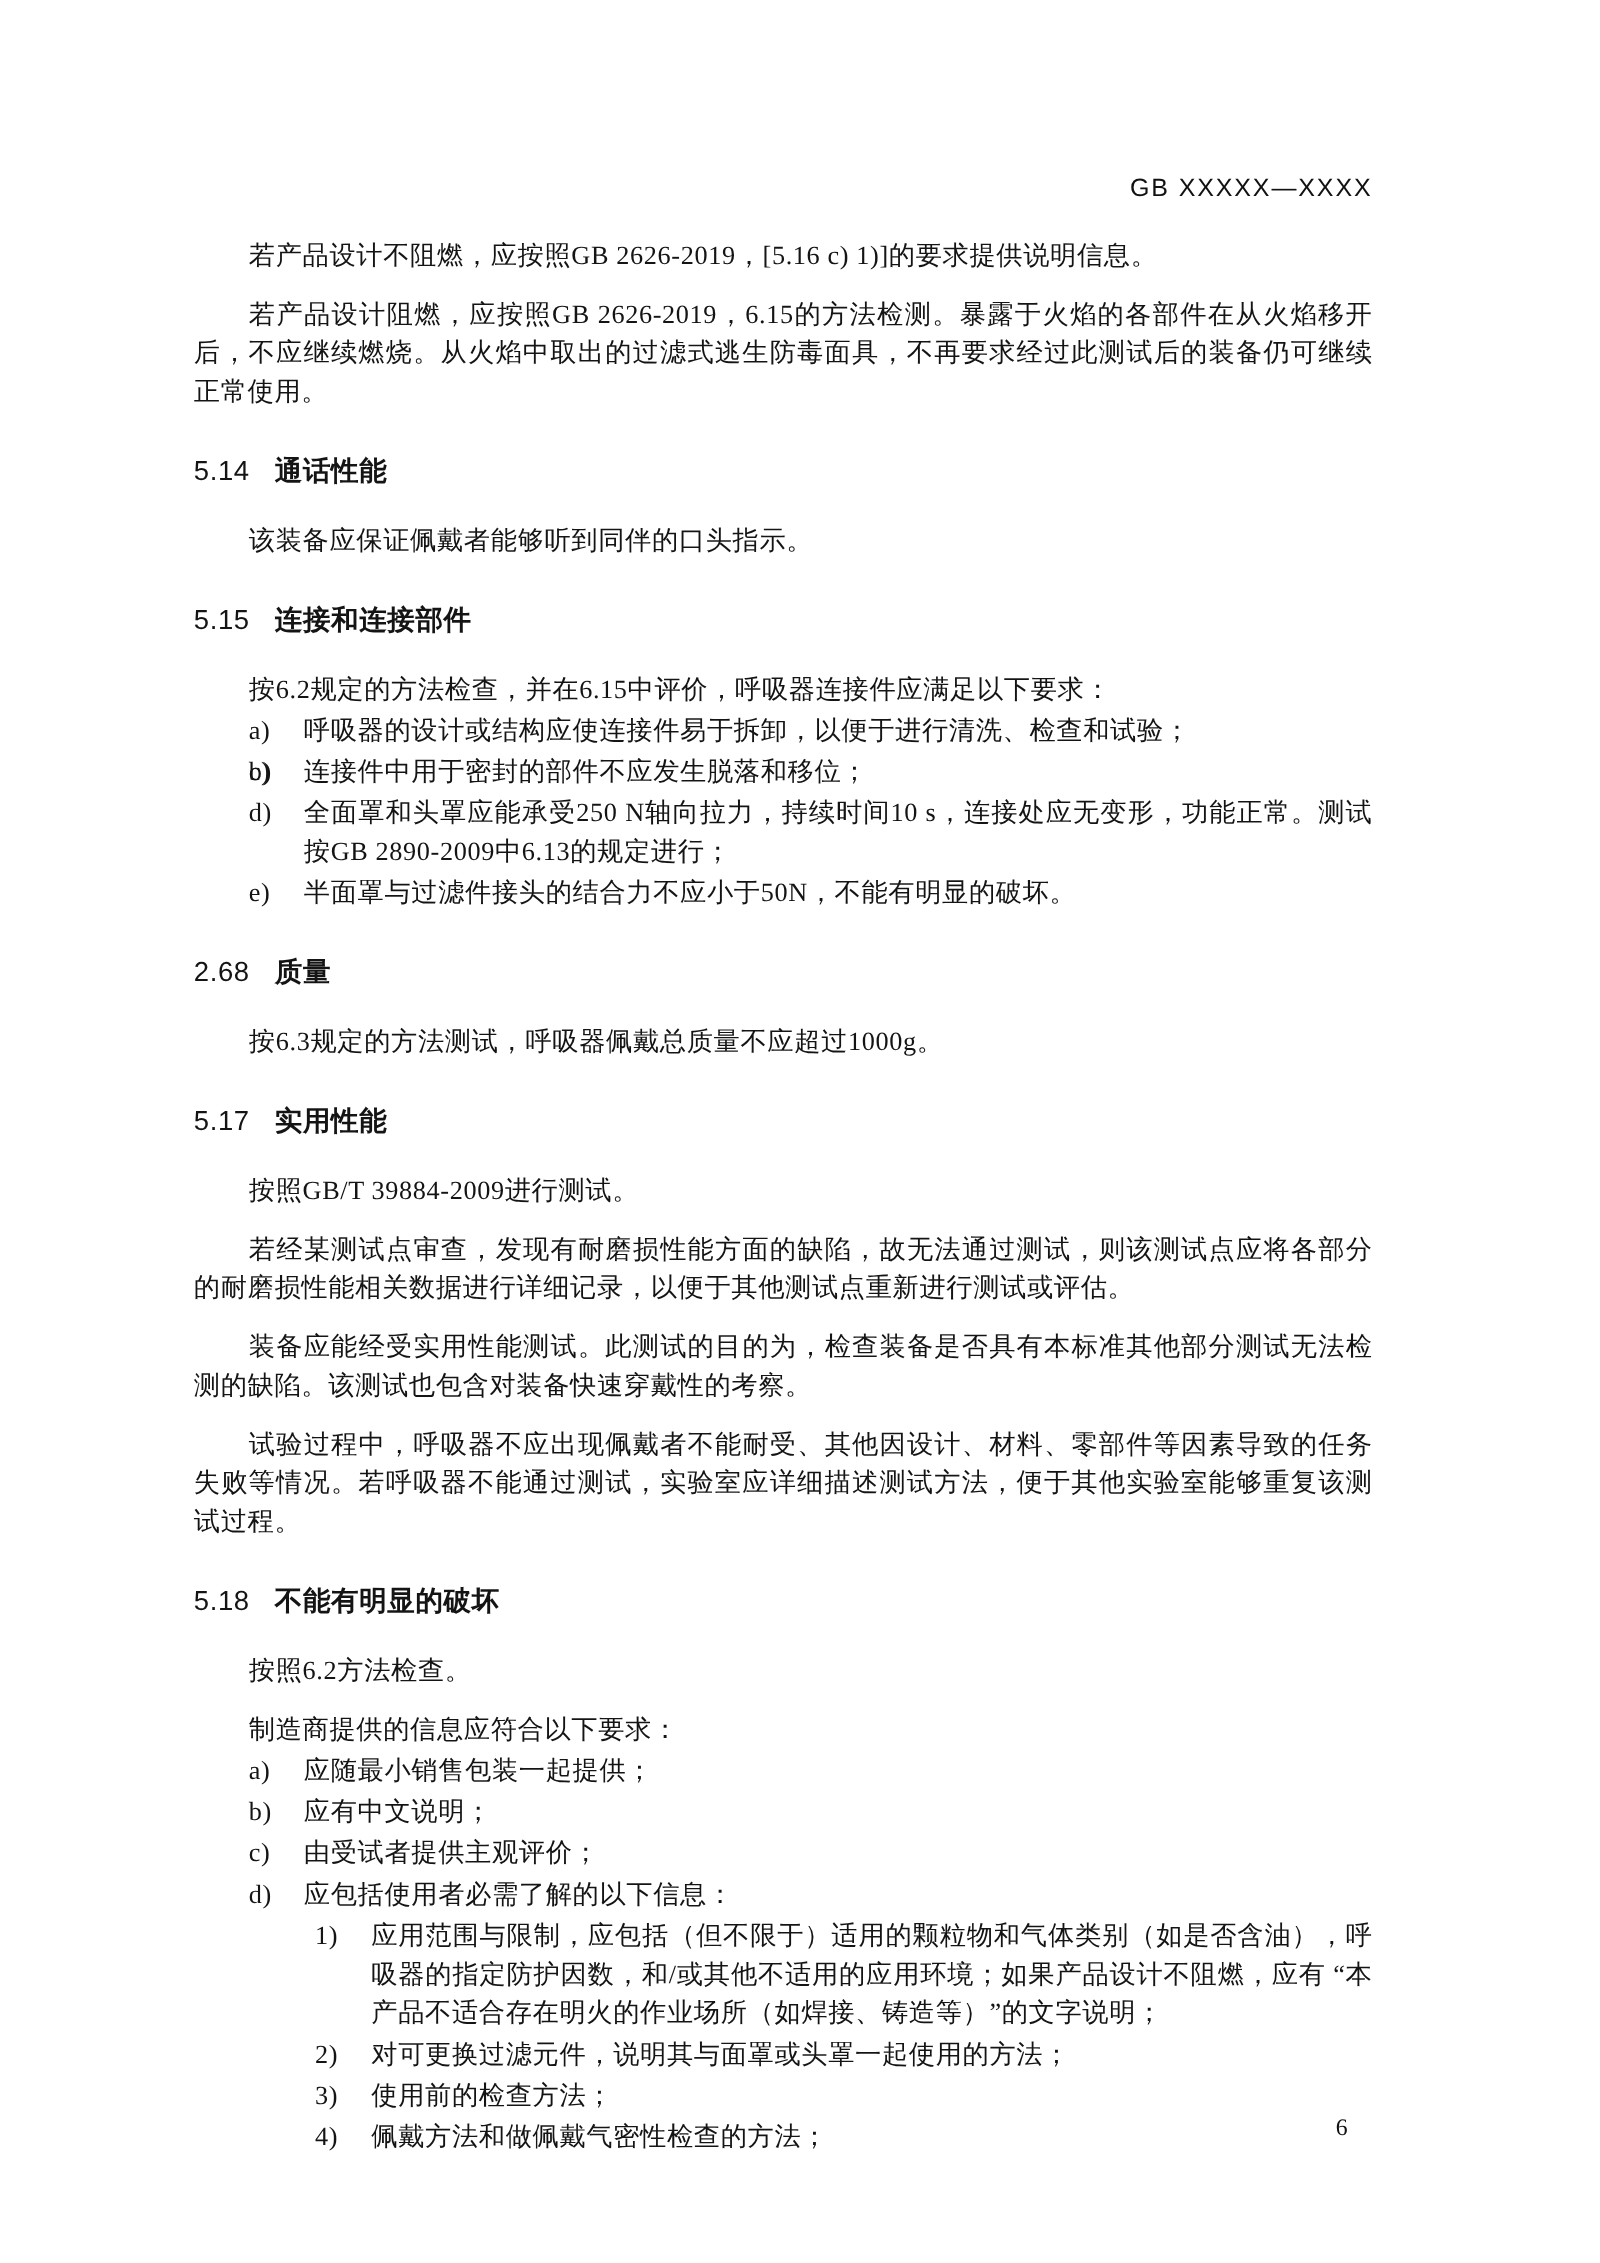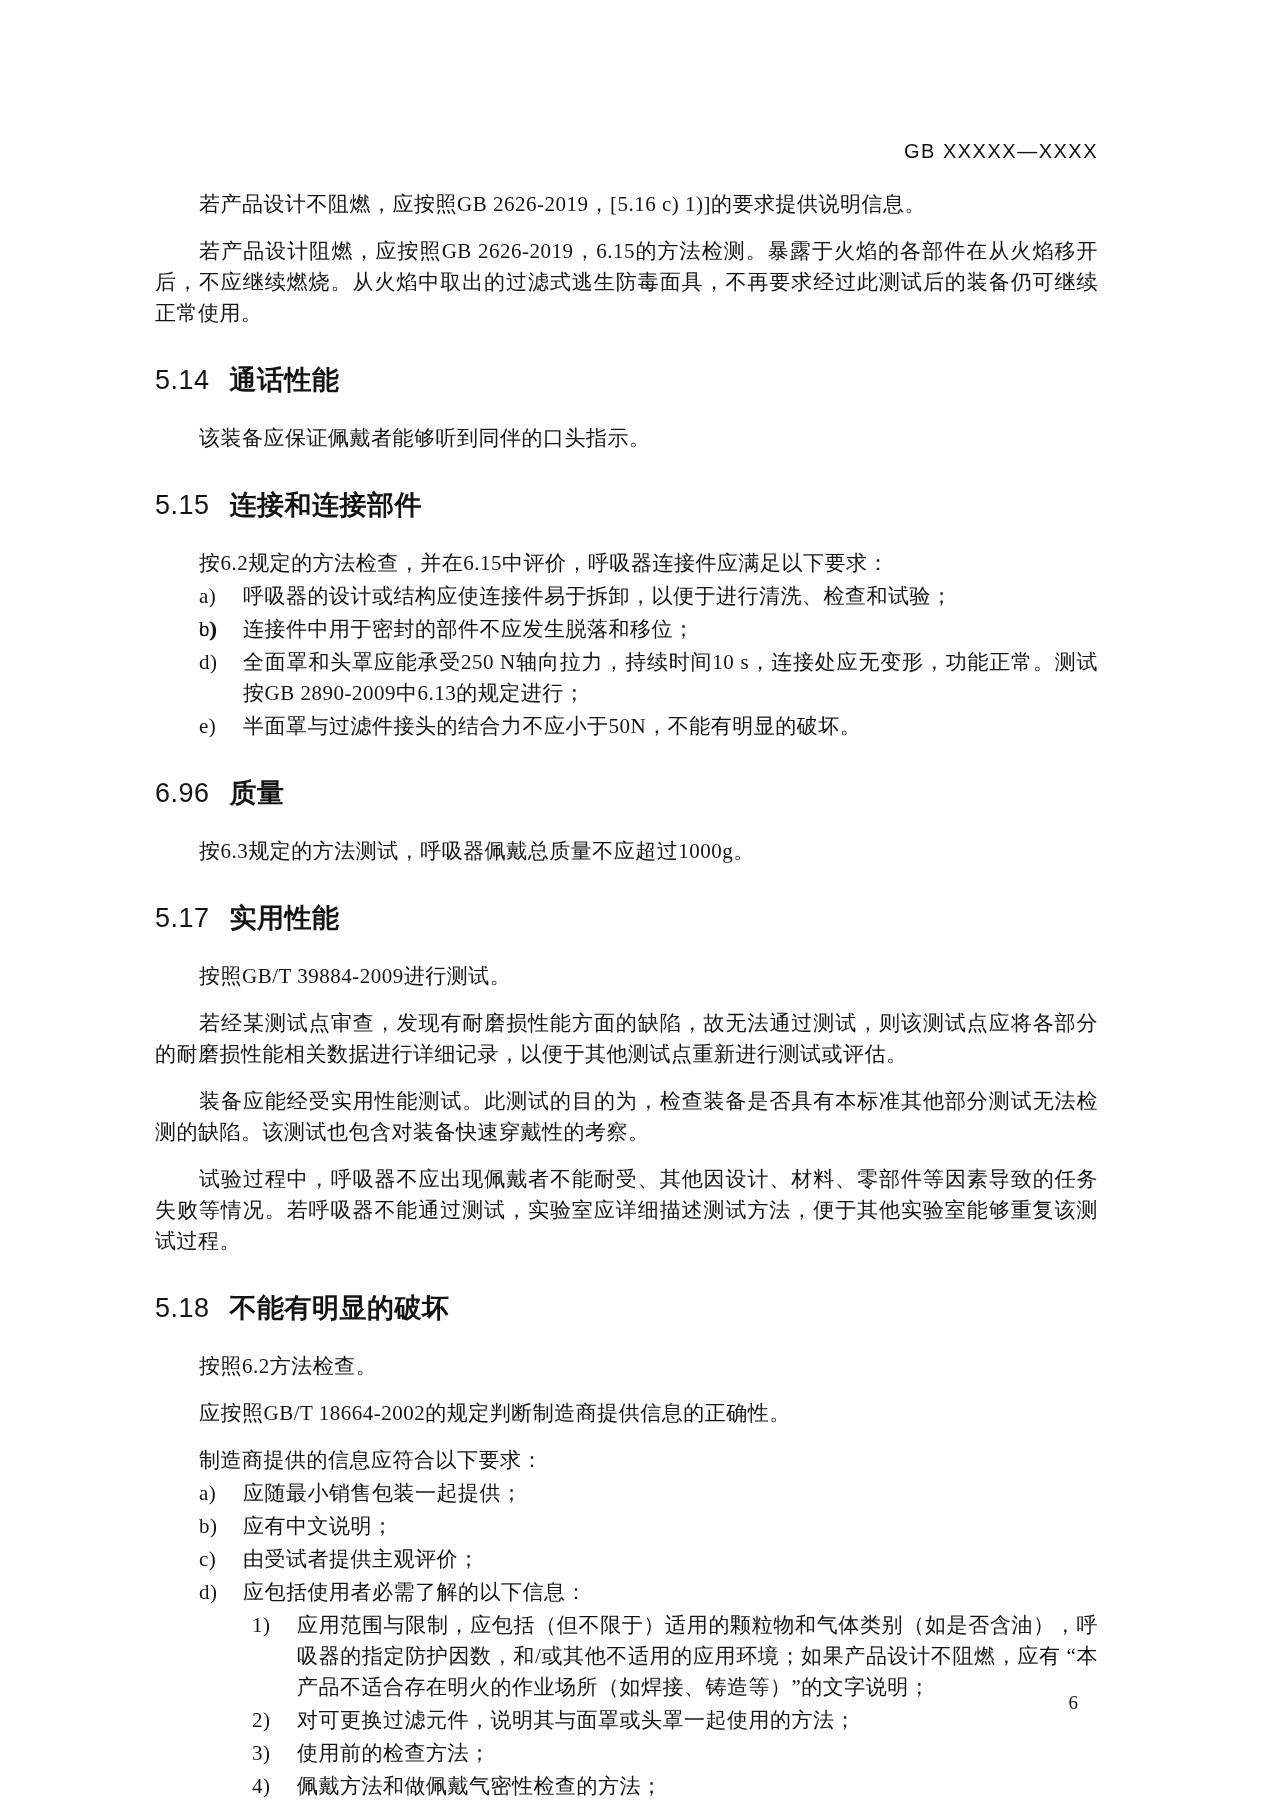--- a/index.html
+++ b/index.html
@@ -30,21 +30,21 @@
   .para{
     font-size:21px;
     line-height:31px;
     letter-spacing:0.5px;
     text-indent:2.1em;
     text-align:justify;
     margin-top:16px;
   }
   .heading{
     font-family:"Liberation Sans","DejaVu Sans",sans-serif;
-    font-size:27px;
+    font-size:22px;
     margin:33px 0 25px 0;
     letter-spacing:0.5px;
   }
   .h-num{margin-right:20px;font-weight:400;}
   .h-title{font-weight:700;}
   .list-item{
     position:relative;
     padding-left:88px;
     font-size:21px;
     line-height:31px;
@@ -85,30 +85,29 @@
         <div class="para">若产品设计阻燃，应按照GB 2626-2019，6.15的方法检测。暴露于火焰的各部件在从火焰移开后，不应继续燃烧。从火焰中取出的过滤式逃生防毒面具，不再要求经过此测试后的装备仍可继续正常使用。</div>
         <div class="heading"><span class="h-num">5.14</span><span class="h-title">通话性能</span></div>
         <div class="para">该装备应保证佩戴者能够听到同伴的口头指示。</div>
         <div class="heading"><span class="h-num">5.15</span><span class="h-title">连接和连接部件</span></div>
         <div class="para">按6.2规定的方法检查，并在6.15中评价，呼吸器连接件应满足以下要求：</div>
         <div class="list-item"><span class="li-label">a)</span><span class="li-text">呼吸器的设计或结构应使连接件易于拆卸，以便于进行清洗、检查和试验；</span></div>
         <div class="list-item"><span class="li-label">b)</span></div>
         <div class="list-item"><span class="li-label">c)</span><span class="li-text">连接件中用于密封的部件不应发生脱落和移位；</span></div>
         <div class="list-item"><span class="li-label">d)</span><span class="li-text">全面罩和头罩应能承受250 N轴向拉力，持续时间10 s，连接处应无变形，功能正常。测试按GB 2890-2009中6.13的规定进行；</span></div>
         <div class="list-item"><span class="li-label">e)</span><span class="li-text">半面罩与过滤件接头的结合力不应小于50N，不能有明显的破坏。</span></div>
-        <div class="heading"><span class="h-num">6.96</span><span class="h-title">质量</span></div>
+        <div class="heading"><span class="h-num">2.68</span><span class="h-title">质量</span></div>
         <div class="para">按6.3规定的方法测试，呼吸器佩戴总质量不应超过1000g。</div>
         <div class="heading"><span class="h-num">5.17</span><span class="h-title">实用性能</span></div>
         <div class="para">按照GB/T 39884-2009进行测试。</div>
         <div class="para">若经某测试点审查，发现有耐磨损性能方面的缺陷，故无法通过测试，则该测试点应将各部分的耐磨损性能相关数据进行详细记录，以便于其他测试点重新进行测试或评估。</div>
         <div class="para">装备应能经受实用性能测试。此测试的目的为，检查装备是否具有本标准其他部分测试无法检测的缺陷。该测试也包含对装备快速穿戴性的考察。</div>
         <div class="para">试验过程中，呼吸器不应出现佩戴者不能耐受、其他因设计、材料、零部件等因素导致的任务失败等情况。若呼吸器不能通过测试，实验室应详细描述测试方法，便于其他实验室能够重复该测试过程。</div>
         <div class="heading"><span class="h-num">5.18</span><span class="h-title">不能有明显的破坏</span></div>
         <div class="para">按照6.2方法检查。</div>
-        <div class="para">应按照GB/T 18664-2002的规定判断制造商提供信息的正确性。</div>
         <div class="para">制造商提供的信息应符合以下要求：</div>
         <div class="list-item"><span class="li-label">a)</span><span class="li-text">应随最小销售包装一起提供；</span></div>
         <div class="list-item"><span class="li-label">b)</span><span class="li-text">应有中文说明；</span></div>
         <div class="list-item"><span class="li-label">c)</span><span class="li-text">由受试者提供主观评价；</span></div>
         <div class="list-item"><span class="li-label">d)</span><span class="li-text">应包括使用者必需了解的以下信息：</span></div>
         <div class="sub-item"><span class="sub-label">1)</span><span class="sub-text">应用范围与限制，应包括（但不限于）适用的颗粒物和气体类别（如是否含油），呼吸器的指定防护因数，和/或其他不适用的应用环境；如果产品设计不阻燃，应有 “本产品不适合存在明火的作业场所（如焊接、铸造等）”的文字说明；</span></div>
         <div class="sub-item"><span class="sub-label">2)</span><span class="sub-text">对可更换过滤元件，说明其与面罩或头罩一起使用的方法；</span></div>
         <div class="sub-item"><span class="sub-label">3)</span><span class="sub-text">使用前的检查方法；</span></div>
         <div class="sub-item"><span class="sub-label">4)</span><span class="sub-text">佩戴方法和做佩戴气密性检查的方法；</span></div>
       </div>

